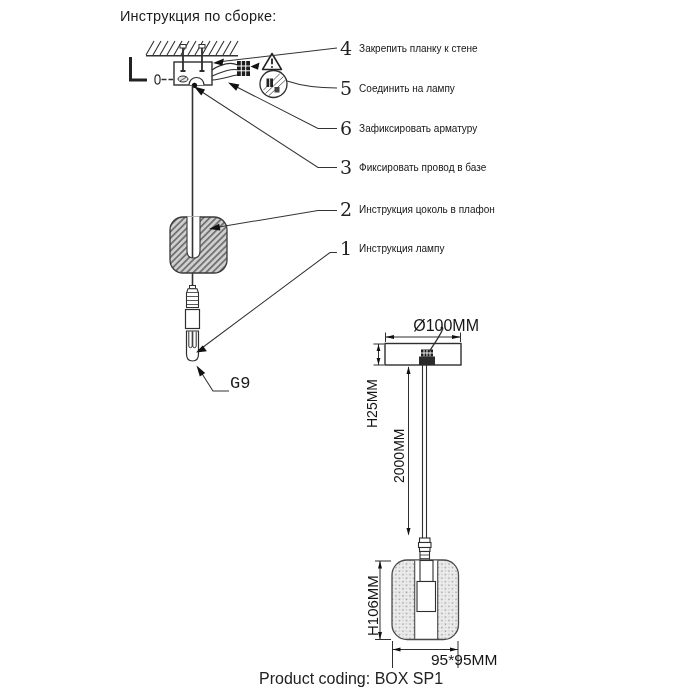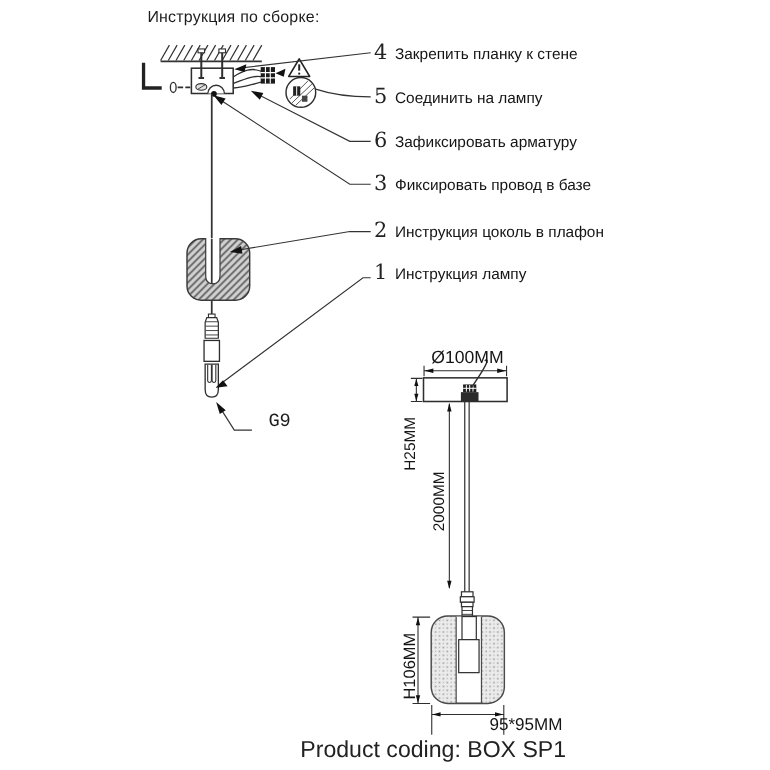--- a/index.html
+++ b/index.html
@@ -1,33 +1,33 @@
 <!DOCTYPE html>
 <html><head>
 <meta charset="utf-8">
 <style>
   html,body{margin:0;padding:0;background:#fff;}
   #sheet{position:relative;width:700px;height:700px;background:#ffffff;overflow:hidden;
          font-family:"Liberation Sans",sans-serif;color:#1c1c1c;}
   #lineart{position:absolute;left:0;top:0;width:700px;height:700px;}
-  .txt{position:absolute;white-space:nowrap;margin-left:14px;}
+  .txt{position:absolute;white-space:nowrap;}
   #title{left:120px;top:8px;font-size:14.5px;letter-spacing:.2px;}
   .callout{position:absolute;display:flex;align-items:flex-start;}
   .callout .num{font-family:"DejaVu Serif","Liberation Serif",serif;font-size:19px;line-height:20px;color:#222;}
-  .callout .lbl{font-size:14px;line-height:18px;padding-left:7px;padding-top:2px;color:#141414;}
+  .callout .lbl{font-size:10px;line-height:18px;padding-left:7px;padding-top:2px;color:#141414;}
   .dim{font-size:15px;color:#151515;}
   .vdim{position:absolute;white-space:nowrap;transform:rotate(-90deg);transform-origin:0 0;
         font-size:14px;color:#151515;}
-  #dim-dia{left:373px;top:317px;width:76px;text-align:center;font-size:16px;}
+  #dim-dia{left:403px;top:317px;width:76px;text-align:right;font-size:16px;}
   #dim-h25{left:364px;top:428px;}
   #dim-2000{left:391px;top:483px;}
   #dim-h106{left:364px;top:636px;font-size:15px;}
   #dim-9595{left:392px;top:651px;width:66px;text-align:center;font-size:15.5px;padding-left:39px;}
   #g9{left:230px;top:374px;font-size:17px;font-family:Liberation Mono, monospace;}
-  #footer{left:259px;top:670px;font-size:21px;color:#222;}
+  #footer{left:259px;top:670px;font-size:16px;color:#222;}
 </style>
 </head>
 <body>
 
 <div id="sheet">
 
   <svg id="lineart" viewBox="0 0 700 700" xmlns="http://www.w3.org/2000/svg">
     <defs>
       <pattern id="ph" width="4.5" height="4.5" patternUnits="userSpaceOnUse" patternTransform="rotate(45)">
         <rect width="4.5" height="4.5" fill="#cfcfcf"></rect>

